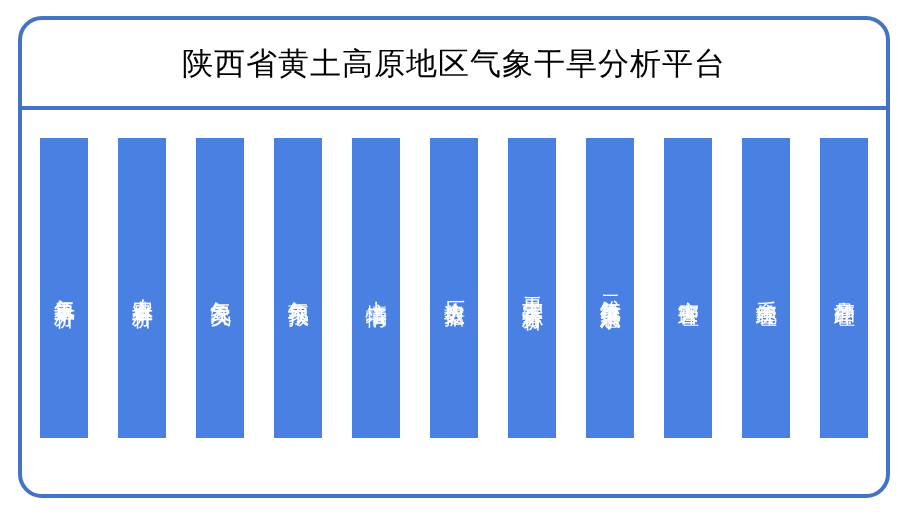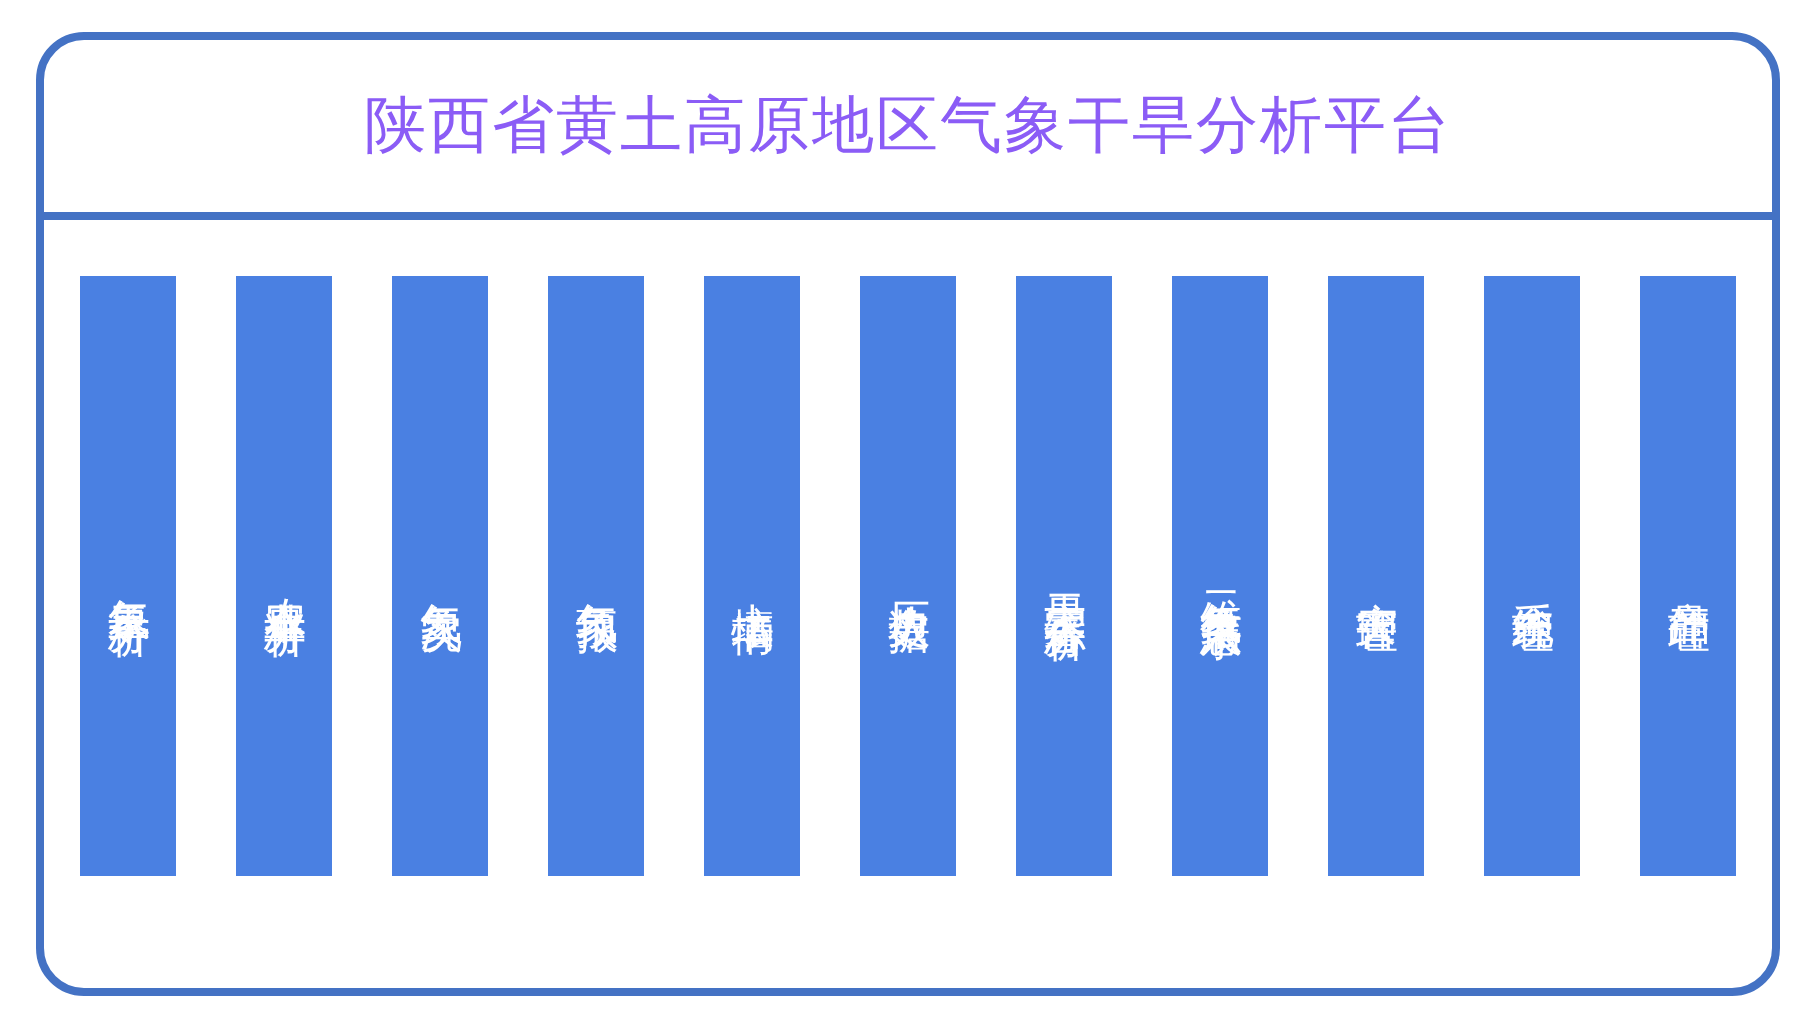--- a/index.html
+++ b/index.html
@@ -43,21 +43,21 @@
     height: 86px;
     display: flex;
     align-items: center;
     justify-content: center;
     box-sizing: border-box;
   }
 
   #platform-title {
     font-size: 31px;
     line-height: 1.1;
-    color: #8b5cf6;
+    color: #000000;
     letter-spacing: 1px;
     white-space: nowrap;
     font-weight: 400;
     font-family: "DejaVu Sans", "Liberation Sans", sans-serif;
   }
 
   
   #title-divider {
     position: absolute;
     left: -4px;

